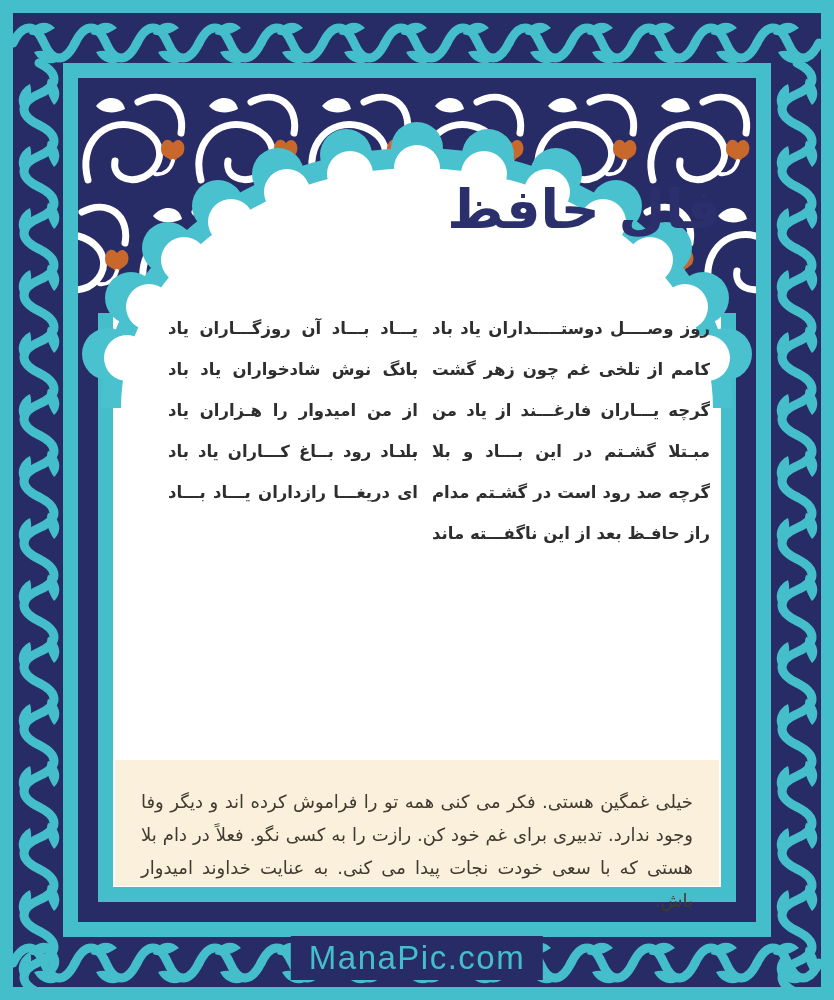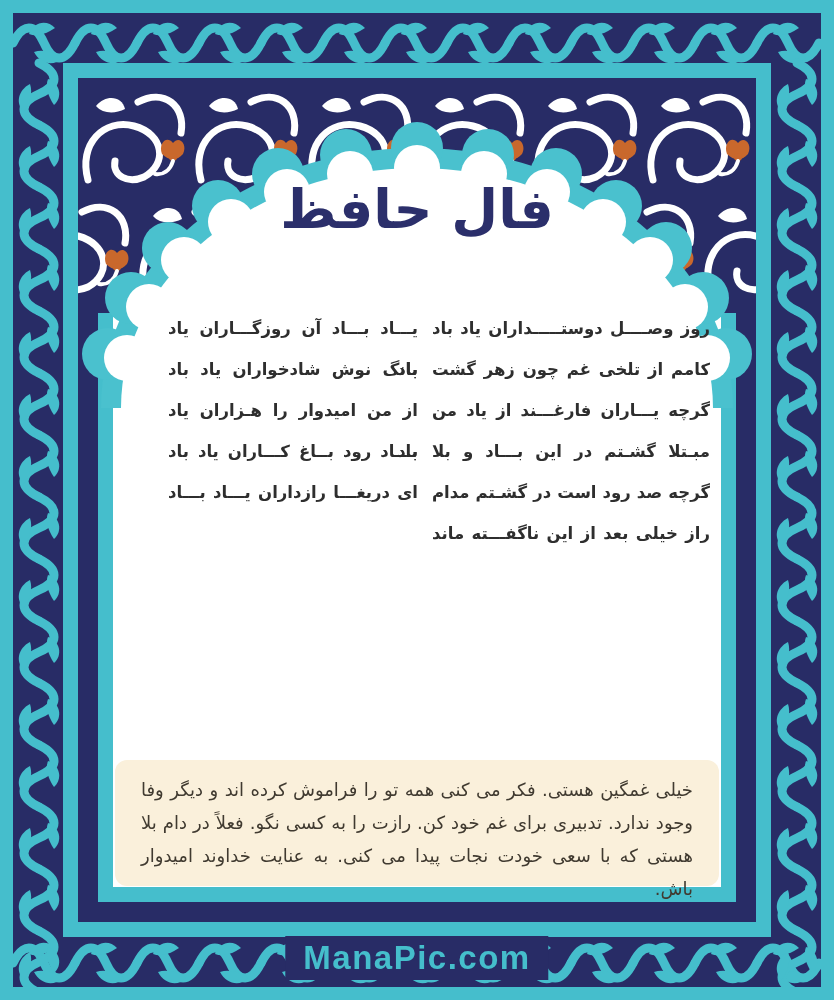--- a/index.html
+++ b/index.html
@@ -12,55 +12,54 @@
   }
   .ring{position:absolute;box-sizing:border-box;background:transparent;}
   .ring-teal-outer{inset:63px;border:15px solid #45BECC;}
   .ring-navy{inset:78px;border:20px solid #282C66;}
   .ring-teal-inner{inset:98px;border:15px solid #45BECC;}
   .content-white{position:absolute;inset:113px;background:#ffffff;}
   .vine-svg{position:absolute;left:13px;top:13px;}
   .header-svg{position:absolute;left:78px;top:78px;}
   .page-title{
     position:absolute;left:113px;right:113px;top:178px;
-    text-align:center;direction:rtl;
+    direction:rtl;
     font-size:54px;font-weight:bold;color:#2B2F6B;
     font-family:"DejaVu Sans",sans-serif;
   }
   .poem{
     position:absolute;left:168px;top:308px;width:542px;
     direction:rtl;display:flex;justify-content:space-between;
   }
   .poem-col{overflow:hidden;}
   .poem-col-a{width:278px;}
   .poem-col-b{width:250px;}
   .poem-line{
     direction:rtl;
     font-size:16.5px;font-weight:bold;color:#2E2E2E;
     line-height:41px;height:41px;
     text-align:justify;text-align-last:justify;
     font-family:"DejaVu Sans",sans-serif;
   }
   .interp-box{
     position:absolute;left:115px;right:115px;top:760px;height:126px;
     background:#FAF0DB;box-sizing:border-box;
-    padding:13px 26px 0 26px;
-    border-radius:12px;
+    padding:25px 26px 0 26px;
   }
   .interp-text{
     direction:rtl;text-align:justify;
     font-size:18px;line-height:33px;color:#403A30;
     font-family:"DejaVu Sans",sans-serif;
   }
   .site-chip{
     position:absolute;left:50%;top:936px;transform:translateX(-50%);
     background:#282C66;color:#45BECC;
     padding:3px 18px;
     font-family:"Liberation Sans",sans-serif;
-    font-size:33px;font-weight:bold;letter-spacing:1.5px;
+    font-size:33px;font-weight:normal;letter-spacing:1.5px;
     white-space:nowrap;
   }
 </style>
 </head>
 <body>
 
 <div class="card">
 
   <svg class="vine-svg" width="808" height="974" viewBox="0 0 808 974" aria-hidden="true">
     <defs>
@@ -214,21 +213,21 @@
 
   <div class="page-title">فال حافظ</div>
 
   <div class="poem">
     <div class="poem-col poem-col-a">
       <div class="poem-line">روز وصــــل دوستـــــداران یاد باد</div>
       <div class="poem-line">کامم از تلخی غم چون زهر گشت</div>
       <div class="poem-line">گرچه یـــاران فارغـــند از یاد من</div>
       <div class="poem-line">مبـتلا گشـتم در این بـــاد و بلا</div>
       <div class="poem-line">گرچه صد رود است در گشـتم مدام</div>
-      <div class="poem-line">راز خیلی بعد از این ناگفـــته ماند</div>
+      <div class="poem-line">راز حافـظ بعد از این ناگفـــته ماند</div>
     </div>
     <div class="poem-col poem-col-b">
       <div class="poem-line">یـــاد بـــاد آن روزگـــاران یاد باد</div>
       <div class="poem-line">بانگ نوش شادخواران یاد باد</div>
       <div class="poem-line">از من امیدوار را هـزاران یاد باد</div>
       <div class="poem-line">بـــاد رود بــاغ کـــاران یاد باد</div>
       <div class="poem-line">ای دریغـــا رازداران یـــاد بـــاد</div>
     </div>
   </div>
 

